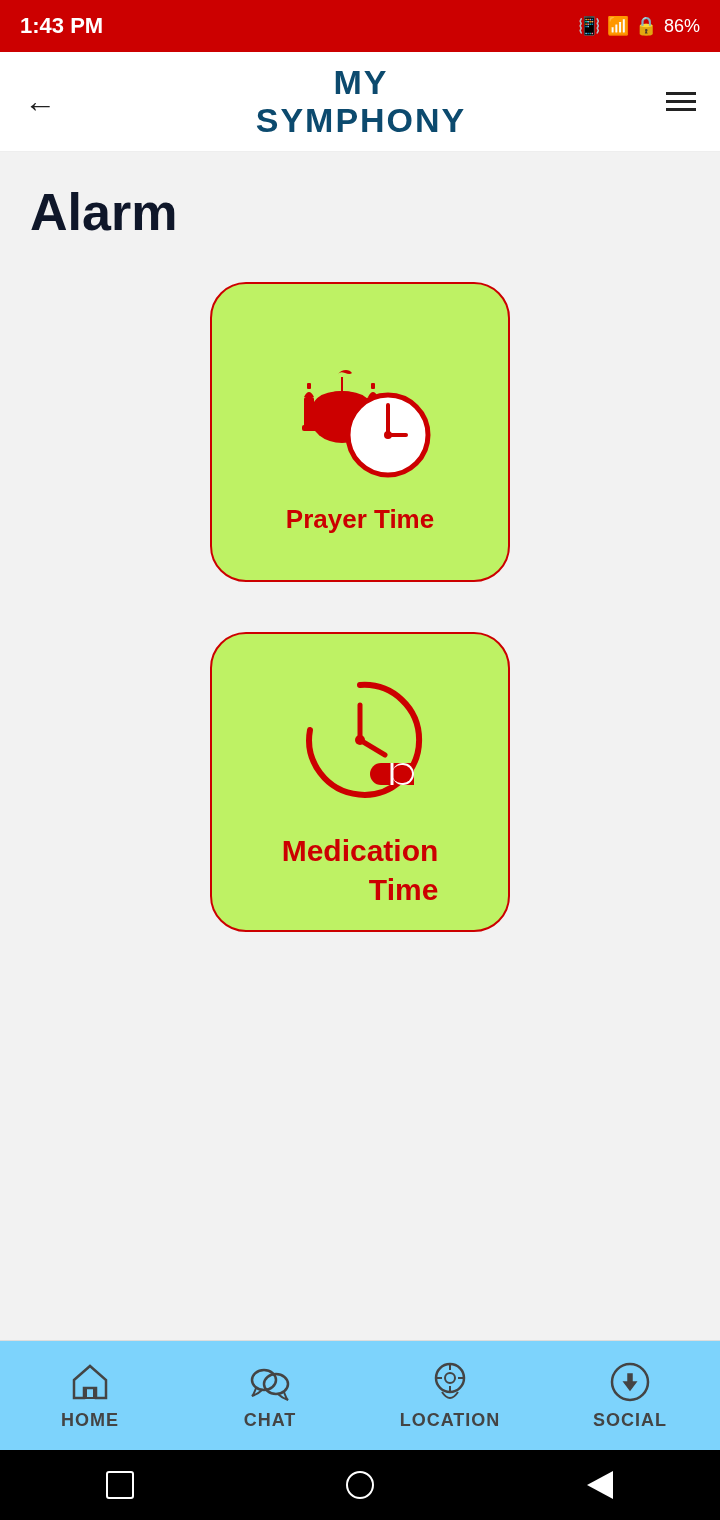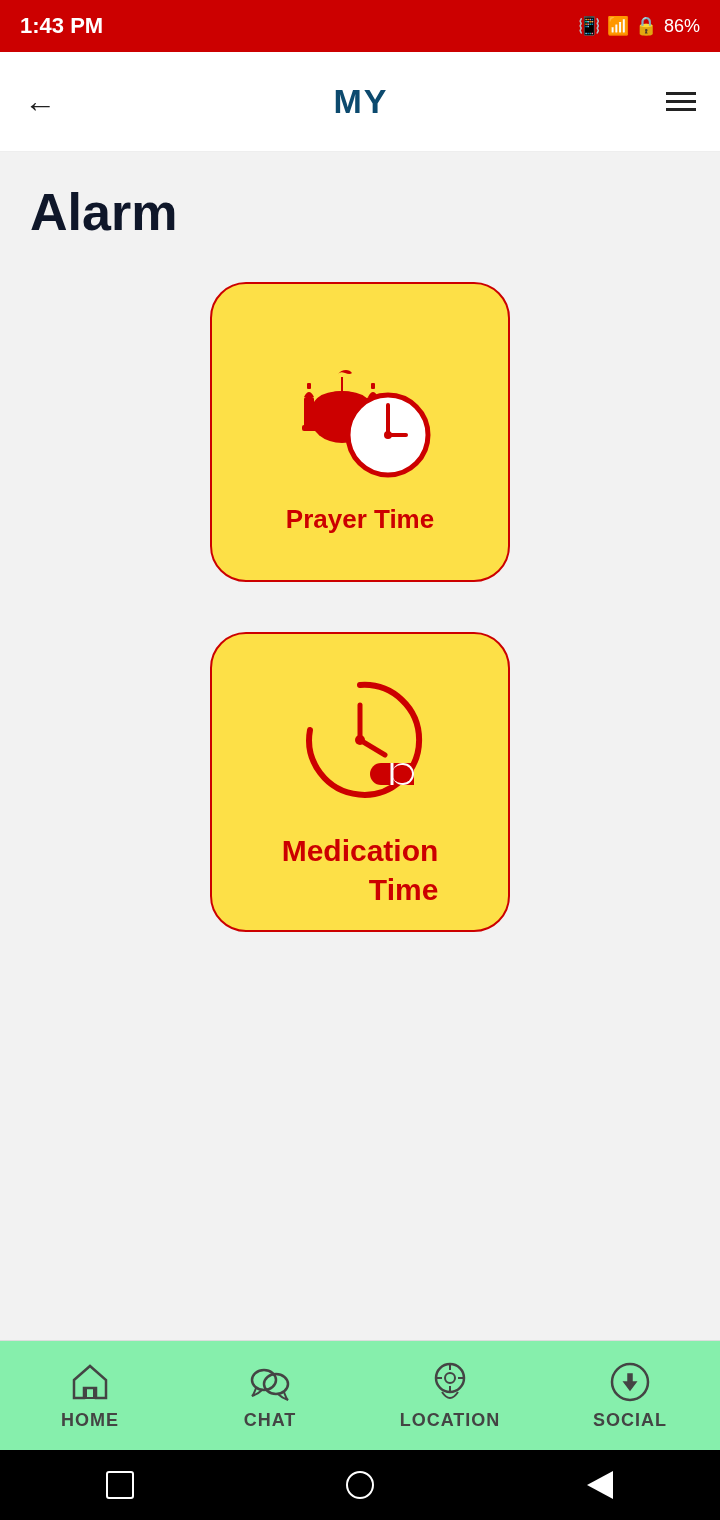--- a/index.html
+++ b/index.html
@@ -90,21 +90,21 @@
 
     
     .alarm-cards {
       display: flex;
       flex-direction: column;
       align-items: center;
       gap: 50px;
     }
 
     .alarm-card {
-      background: #fde047;
+      background: #bef264;
       border: 2.5px solid #cc0000;
       border-radius: 36px;
       width: 300px;
       height: 300px;
       display: flex;
       flex-direction: column;
       align-items: center;
       justify-content: center;
       cursor: pointer;
       gap: 16px;
@@ -118,21 +118,21 @@
     .alarm-card-label {
       font-size: 26px;
       font-weight: 600;
       color: #cc0000;
       text-align: center;
       line-height: 1.3;
     }
 
     
     .bottom-nav {
-      background: #86efac;
+      background: #7dd3fc;
       display: flex;
       justify-content: space-around;
       align-items: center;
       height: 110px;
       border-top: 1px solid #ddd;
       flex-shrink: 0;
     }
     .nav-item {
       display: flex;
       flex-direction: column;
@@ -198,20 +198,21 @@
     <span>📶</span>
     <span>🔒</span>
     <span>86%</span>
   </div>
 </div>
 
 <div class="header">
   <span class="header-back">←</span>
   <div class="header-title">
     <div>MY</div>
+    <div>SYMPHONY</div>
   </div>
   <div class="header-menu">
     <span class="menu-line"></span>
     <span class="menu-line"></span>
     <span class="menu-line"></span>
   </div>
 </div>
 
 <div class="page-content">
   <div class="page-title">Alarm</div>

